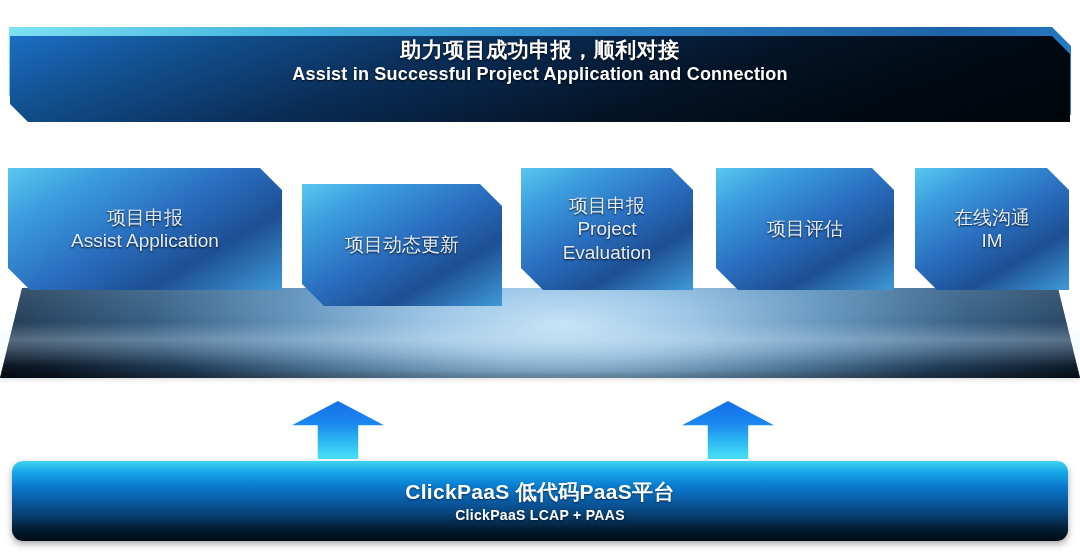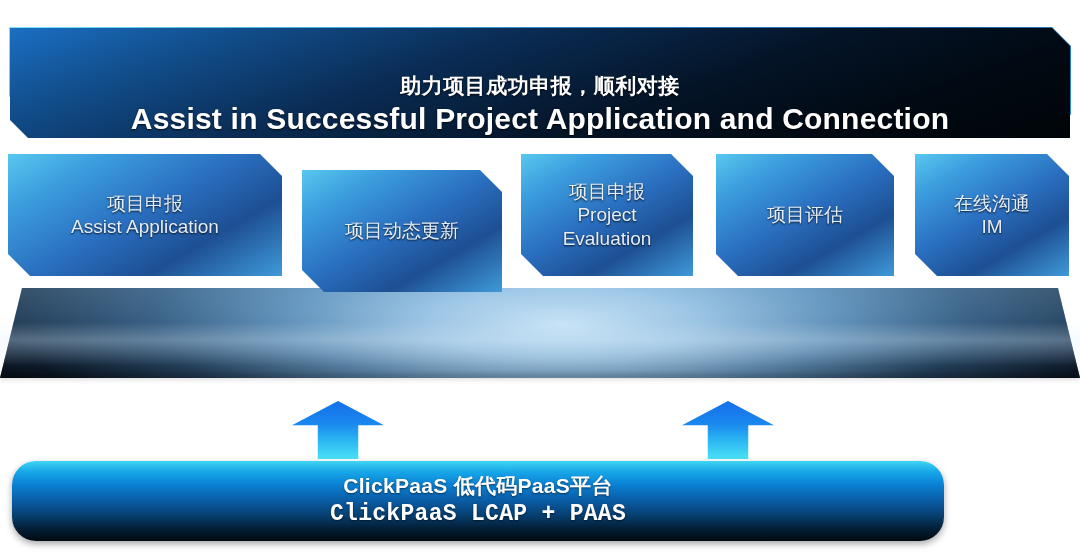--- a/index.html
+++ b/index.html
@@ -12,34 +12,34 @@
     height: 553px;
     position: relative;
     overflow: hidden;
     font-family: "Liberation Sans", "DejaVu Sans", sans-serif;
   }
 
   
   #header-banner {
     position: absolute;
     left: 10px;
-    top: 28px;
+    top: 36px;
     width: 1060px;
-    height: 110px;
+    height: 86px;
     background: linear-gradient(160deg,
                 #1b6fc4 0%,
                 #12508f 16%,
                 #0a2c55 38%,
                 #041427 62%,
                 #010912 82%,
                 #000508 100%);
     -webkit-clip-path: polygon(0 0, calc(100% - 18px) 0, 100% 18px, 100% 100%, 18px 100%, 0 calc(100% - 18px));
     clip-path: polygon(0 0, calc(100% - 18px) 0, 100% 18px, 100% 100%, 18px 100%, 0 calc(100% - 18px));
     display: flex;
-    align-items: flex-end;
+    align-items: flex-start;
     justify-content: center;
   }
   #header-banner-edge {
     position: absolute;
     left: 9px;
     top: 27px;
     width: 1062px;
     height: 88px;
     background: linear-gradient(150deg, #7fe3f2 0%, #46b6e0 22%, #2a7fc4 52%, #1e63a8 78%, #2f8fd6 100%);
     -webkit-clip-path: polygon(0 0, calc(100% - 19px) 0, 100% 19px, 100% 100%, 19px 100%, 0 calc(100% - 19px));
@@ -53,21 +53,21 @@
   }
   .banner-cn {
     color: #ffffff;
     font-size: 21px;
     font-weight: bold;
     letter-spacing: 0.5px;
     text-shadow: 0 1px 2px rgba(0,0,0,0.8);
   }
   .banner-en {
     color: #ffffff;
-    font-size: 30px;
+    font-size: 18px;
     font-weight: bold;
     letter-spacing: 0.2px;
     text-shadow: 0 1px 2px rgba(0,0,0,0.8);
   }
 
   
   #platform {
     position: absolute;
     left: 0px;
     top: 288px;
@@ -110,21 +110,21 @@
     width: 1080px;
     height: 8px;
     background: linear-gradient(180deg, rgba(0,0,0,0.22) 0%, rgba(0,0,0,0.0) 100%);
     filter: blur(2px);
   }
 
   
   #cards-row {
     position: absolute;
     left: 0;
-    top: 154px;
+    top: 168px;
     width: 876px;
     height: 125px;
   }
   .card {
     position: absolute;
     top: 0;
     height: 122px;
     display: flex;
     align-items: center;
     justify-content: center;
@@ -198,23 +198,23 @@
     clip-path: polygon(50% 0, 100% 42%, 72% 42%, 72% 100%, 28% 100%, 28% 42%, 0 42%);
   }
   #arrow-left  { left: 292px; top: 401px; }
   #arrow-right { left: 682px; top: 401px; }
 
   
   #platform-bar {
     position: absolute;
     left: 12px;
     top: 461px;
-    width: 932px;
+    width: 1056px;
     height: 80px;
-    border-radius: 24px;
+    border-radius: 11px;
     background: linear-gradient(180deg,
                 #3fd4f0 0%,
                 #16a6e8 14%,
                 #0a7fd2 30%,
                 #0a5ba4 50%,
                 #073f70 68%,
                 #031f38 84%,
                 #000a12 100%);
     box-shadow: 0 3px 7px rgba(0,0,0,0.35);
     display: flex;
@@ -228,26 +228,25 @@
   .bar-cn {
     color: #ffffff;
     font-size: 21px;
     font-weight: bold;
     letter-spacing: 0.3px;
     text-shadow: 0 1px 2px rgba(0,0,0,0.55);
     display: block;
   }
   .bar-en {
     color: #ffffff;
-    font-size: 23px;
+    font-size: 14px;
     font-weight: bold;
     letter-spacing: 0.3px;
     text-shadow: 0 1px 2px rgba(0,0,0,0.55);
     display: block;
-    font-family: Liberation Mono, monospace;
   }
 </style>
 </head>
 <body>
 
 <div id="header-banner-edge"></div>
 <div id="header-banner">
   <div class="banner-text-wrap">
     <div class="banner-cn">助力项目成功申报，顺利对接</div>
     <div class="banner-en">Assist in Successful Project Application and Connection</div>

